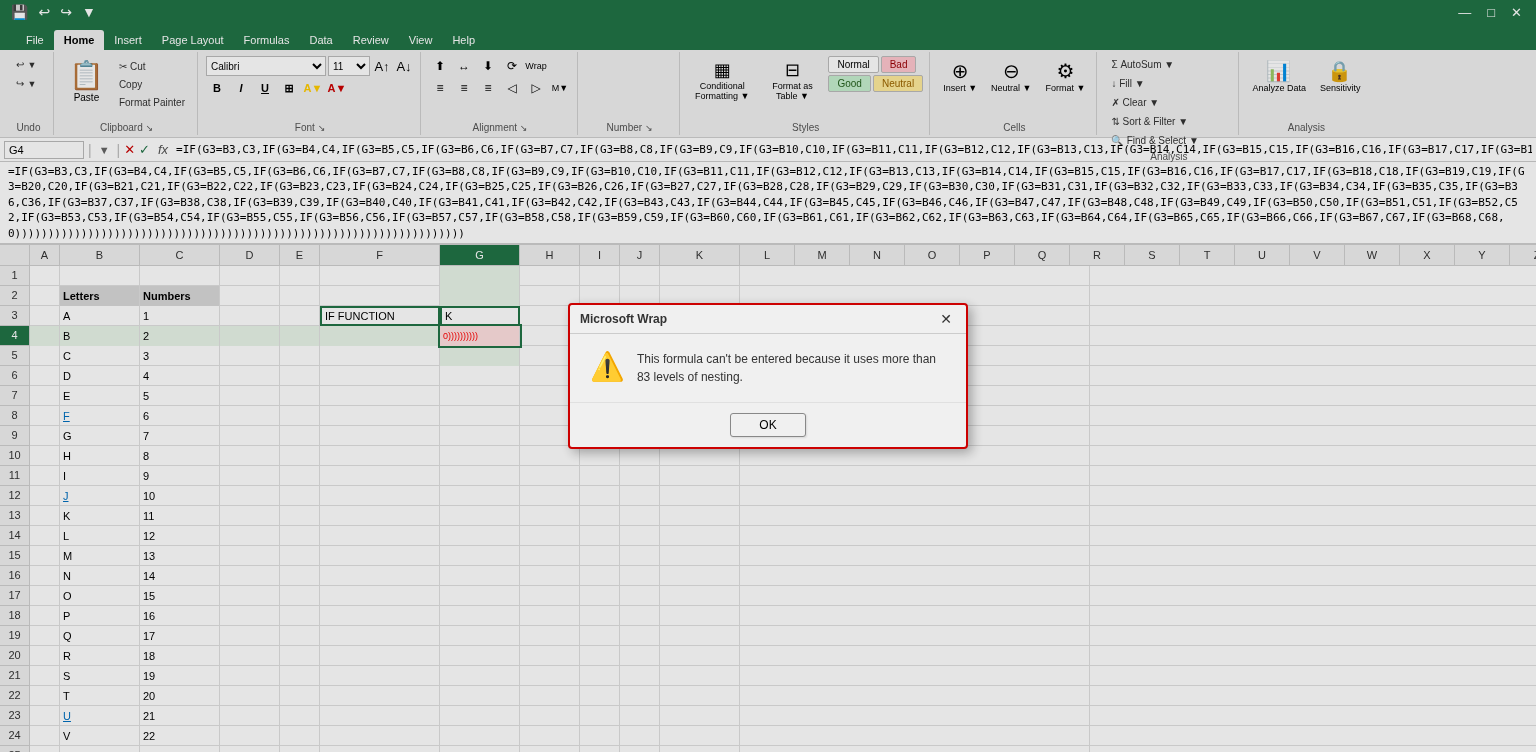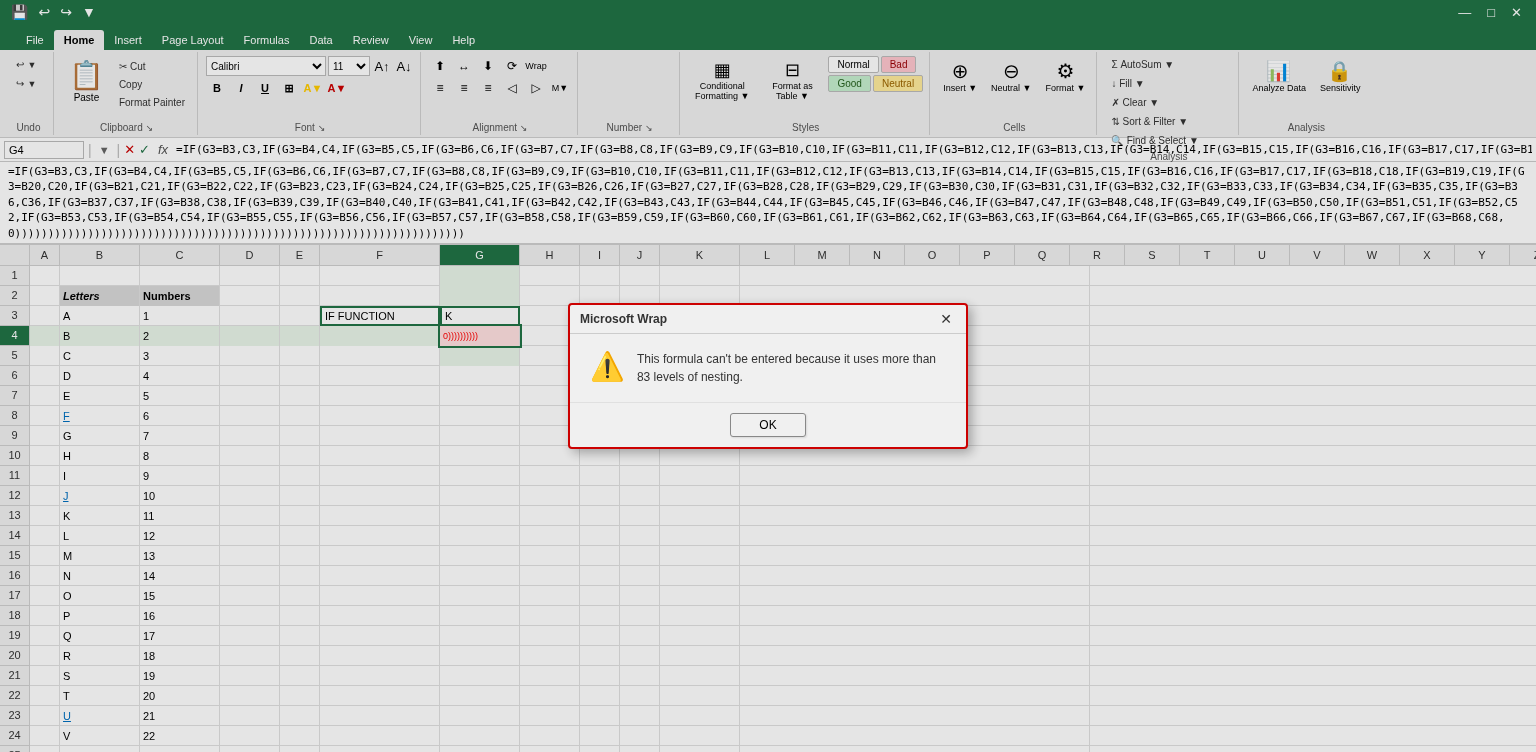--- a/index.html
+++ b/index.html
@@ -351,21 +351,21 @@
         <div class="cell active-row-highlight" style="width:80px;"></div>
         <div class="cell" style="width:60px;"></div>
         <div class="cell" style="width:40px;"></div>
         <div class="cell" style="width:40px;"></div>
         <div class="cell" style="width:80px;"></div>
         <div class="cell" style="width:350px;"></div>
       </div>
 
       <div class="grid-row">
         <div class="cell" style="width:30px;"></div>
-        <div class="cell" style="width:80px;font-weight:bold;background:#d9d9d9;font-style:italic;">Letters</div>
+        <div class="cell" style="width:80px;font-weight:bold;background:#d9d9d9;">Letters</div>
         <div class="cell" style="width:80px;font-weight:bold;background:#d9d9d9;">Numbers</div>
         <div class="cell" style="width:60px;"></div>
         <div class="cell" style="width:40px;"></div>
         <div class="cell" style="width:120px;"></div>
         <div class="cell active-row-highlight" style="width:80px;"></div>
         <div class="cell" style="width:60px;"></div>
         <div class="cell" style="width:40px;"></div>
         <div class="cell" style="width:40px;"></div>
         <div class="cell" style="width:80px;"></div>
         <div class="cell" style="width:350px;"></div>

